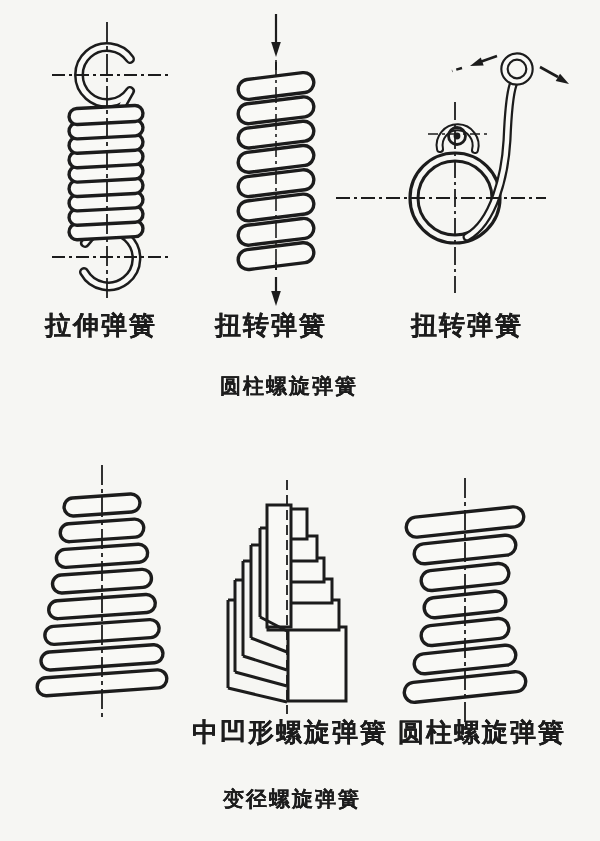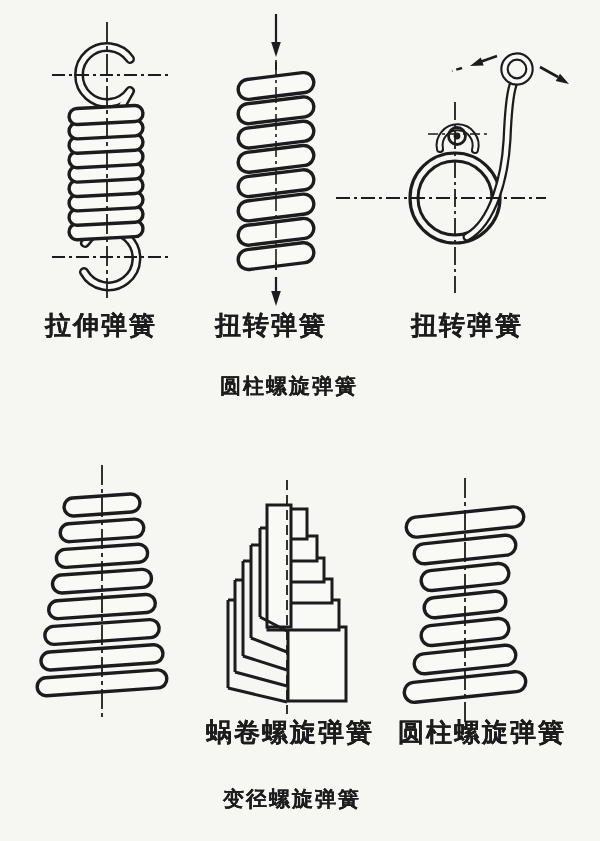--- a/index.html
+++ b/index.html
@@ -127,16 +127,16 @@
         <rect x="406" y="512" width="118" height="20" rx="10" ry="10" fill="#f9f9f6" stroke="#1c1c1c" stroke-width="3.4" transform="rotate(-6 465 522)"></rect>
         <line x1="465" y1="478" x2="465" y2="733" stroke="#1c1c1c" stroke-width="1.8" stroke-dasharray="20 4 4 4"></line>
       </g>
   </svg>
 
   <div class="lbl l1">拉伸弹簧</div>
   <div class="lbl l2">扭转弹簧</div>
   <div class="lbl l3">扭转弹簧</div>
   <div class="lbl cap cap1">圆柱螺旋弹簧</div>
 
-  <div class="lbl l5">蜗卷螺旋弹簧</div>
+  <div class="lbl l5">中凹形螺旋弹簧</div>
   <div class="lbl l6">圆柱螺旋弹簧</div>
   <div class="lbl cap cap2">变径螺旋弹簧</div>
 </div>
 
 </body></html>

